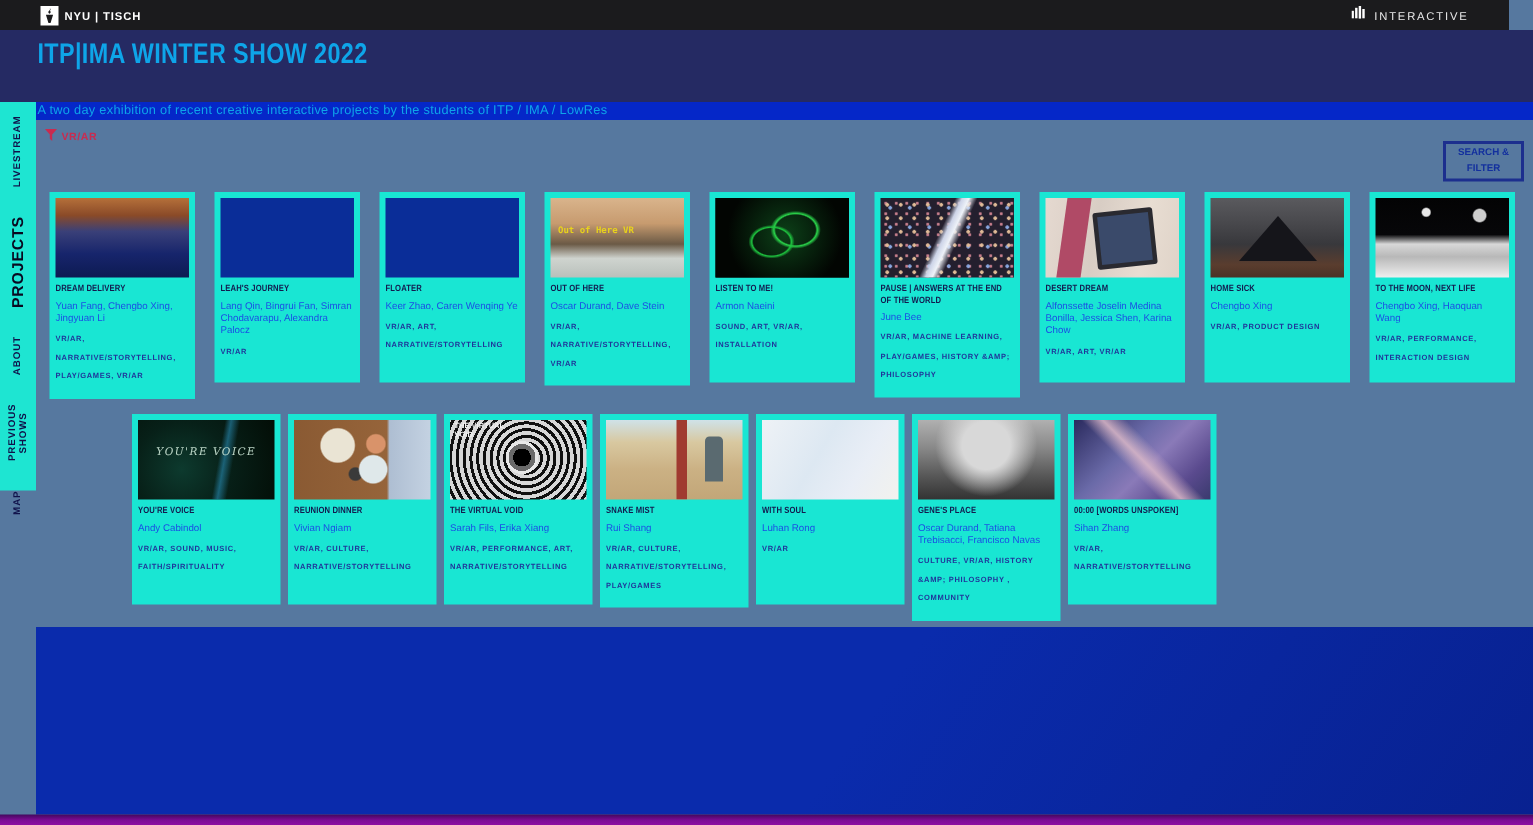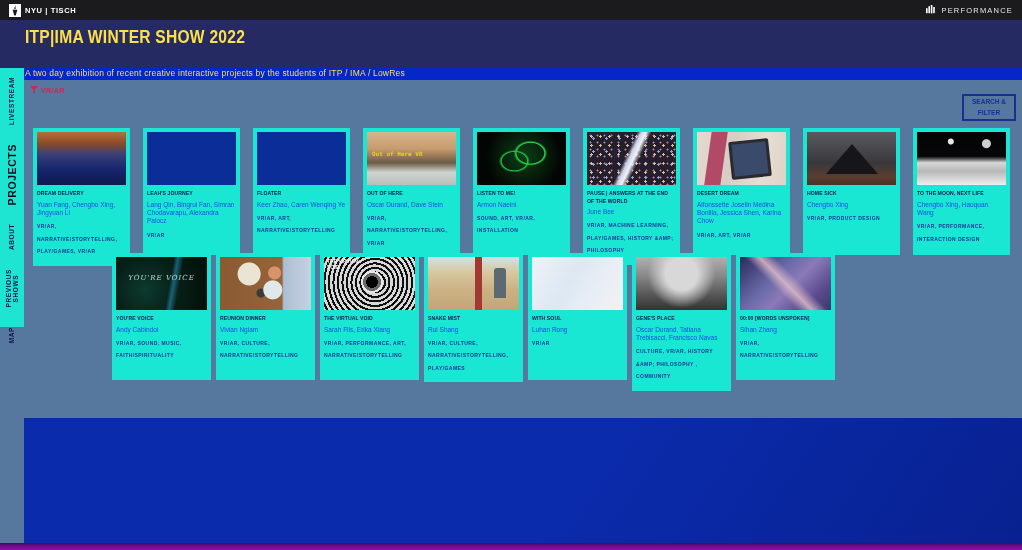--- a/index.html
+++ b/index.html
@@ -4,30 +4,30 @@
 <style>
   * { margin:0; padding:0; box-sizing:border-box; }
   html,body { width:1022px; height:550px; }
   body {
     position:relative; overflow:hidden;
     background:#56789f;
     font-family:"Liberation Sans", sans-serif;
   }
 
   
-  .topbar { position:absolute; top:0; left:0; right:0; height:20px; background:#1b1b1d;
-    display:flex; align-items:center; justify-content:space-between; padding:0 9px; z-index:30; }
+  .topbar { position:absolute; top:0; left:0; right:16px; height:20px; background:#1b1b1d;
+    display:flex; align-items:center; justify-content:space-between; padding:0 27px; z-index:30; }
   .brand { display:flex; align-items:center; gap:4px; cursor:pointer; }
   .nyu-box { width:12px; height:13px; background:#fff; display:flex; align-items:center; justify-content:center; }
   .brand-label { color:#fff; font-size:7.5px; font-weight:bold; letter-spacing:0.6px; }
   .interactive-brand { display:flex; align-items:center; gap:5px; cursor:pointer; }
   .interactive-label { color:#e8e8e8; font-size:7.5px; letter-spacing:1.2px; }
 
   
-  .hero { position:absolute; top:20px; left:0; right:0; height:48px; background:#252a63; color:#fde047; padding:6px 0 0 25px; z-index:20; }
+  .hero { position:absolute; top:20px; left:0; right:0; height:48px; background:#252a63; color:#0ea5e9; padding:6px 0 0 25px; z-index:20; }
   .hero-title { font-size:19px; font-weight:bold; letter-spacing:0.3px; transform:scaleX(0.82); transform-origin:left center; white-space:nowrap; }
   .hero-sub { font-size:8.5px; margin-top:20px; letter-spacing:0.2px; }
 
   .bluebar { position:absolute; top:68px; left:24px; right:0; height:12px; background:#0527c8; z-index:10; }
 
   
   .sidebar { position:absolute; top:68px; left:0; width:24px; height:259px; background:#1ee5d2;
     display:flex; flex-direction:column; align-items:center; padding-top:9px; gap:19px; z-index:25; }
   .side-item { writing-mode:vertical-rl; transform:rotate(180deg); color:#10124a; font-weight:bold;
     font-size:6.5px; letter-spacing:0.6px; line-height:1.15; max-height:60px; text-align:center; cursor:pointer; }
@@ -37,21 +37,21 @@
   .filter-chip { position:absolute; top:86px; left:30px; display:flex; align-items:center; gap:3px;
     color:#c92b50; font-weight:bold; font-size:7px; letter-spacing:0.4px; cursor:pointer; z-index:5; }
   .search-btn { position:absolute; top:94px; right:6px; width:54px; height:27px;
     border:2px solid #1c2f8e; background:transparent; color:#13309e;
     font-family:"Liberation Sans",sans-serif; font-weight:bold; font-size:6.5px; line-height:1.55;
     text-align:center; cursor:pointer; z-index:5; }
 
   
   .row { position:absolute; display:flex; align-items:flex-start; z-index:5; }
   .row1 { top:128px; left:33px; gap:13px; }
-  .row2 { top:253px; left:88px; gap:5px;margin-left:24px; }
+  .row2 { top:276px; left:88px; gap:5px; }
   .card { width:97px; min-height:127px; background:#19e6d3; padding:4px 4px 8px; cursor:pointer; }
   .row2 .card { width:99px; }
   .thumb { height:53px; background:#0a2d98; position:relative; overflow:hidden; margin-bottom:5px; }
   .card-title { font-size:6px; font-weight:bold; color:#131a4e; margin:0 0 3px; line-height:1.25;
     width:118%; transform:scaleX(0.85); transform-origin:left top; letter-spacing:0.1px; }
   .card-authors { font-size:6.5px; color:#1b4fe4; margin:0 0 3px; line-height:1.3; }
   .card-tags { font-size:5px; color:#20369a; font-weight:bold; letter-spacing:0.45px; line-height:2.5; }
 
   .thumb-text { position:absolute; display:none; }
 
@@ -139,21 +139,21 @@
   </div>
   <div class="interactive-brand">
     <span>
       <svg width="10" height="10" viewBox="0 0 10 10" fill="#fff">
           <rect x="0" y="3.2" width="1.6" height="5"></rect>
           <rect x="2.4" y="1.2" width="1.6" height="7"></rect>
           <rect x="4.8" y="0" width="1.6" height="8.4"></rect>
           <rect x="7.2" y="2" width="1.6" height="6.2"></rect>
         </svg>
     </span>
-    <span class="interactive-label">PERFORMANCE</span>
+    <span class="interactive-label">INTERACTIVE</span>
   </div>
 </header>
 
 <section class="hero">
   <div class="hero-title">ITP|IMA WINTER SHOW 2022</div>
   <div class="hero-sub">A two day exhibition of recent creative interactive projects by the students of ITP / IMA / LowRes</div>
 </section>
 
 <div class="bluebar"></div>
 

